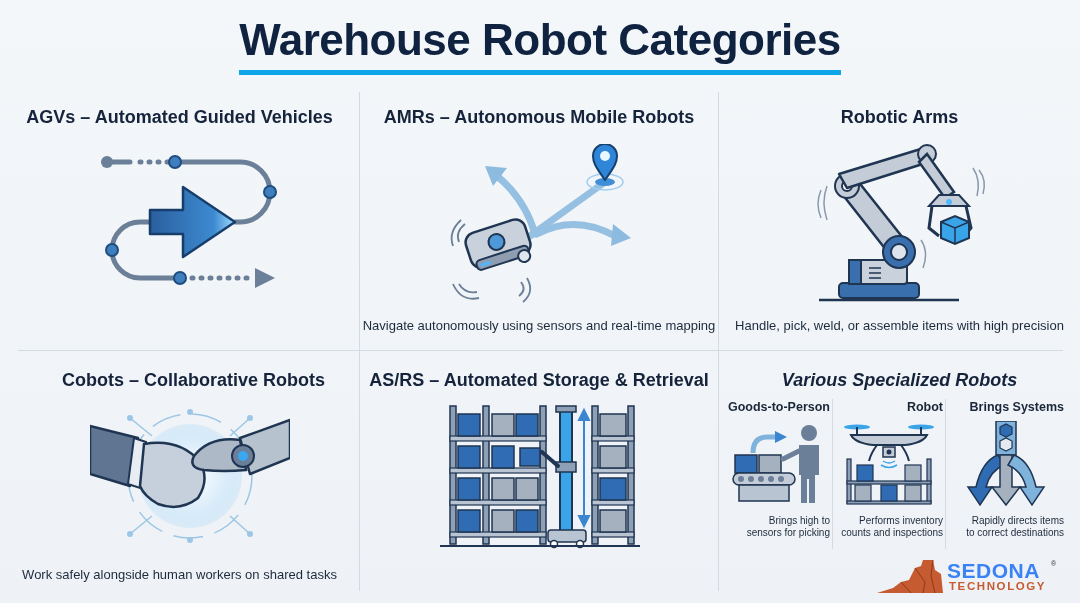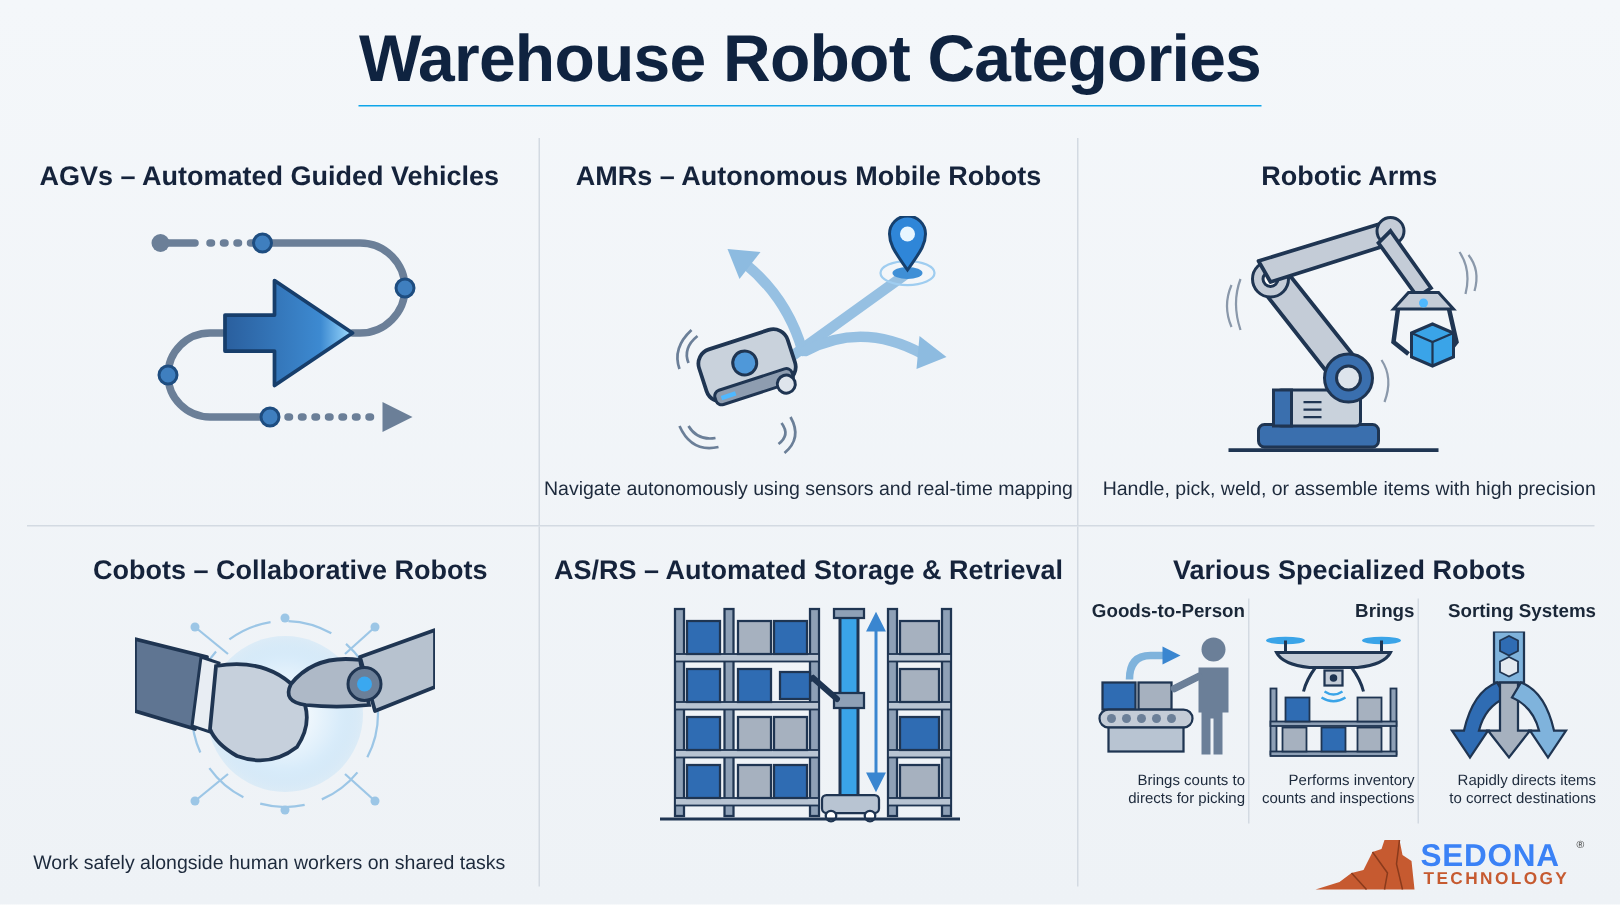--- a/index.html
+++ b/index.html
@@ -7,21 +7,21 @@
   body {
     background: linear-gradient(180deg, #f4f7fa 0%, #eef2f6 100%);
     font-family: "Liberation Sans", "DejaVu Sans", sans-serif;
     color: #14233a;
     position: relative;
   }
   .title-wrap { position: absolute; left: 0; top: 0; width: 1080px; height: 80px; text-align: center; }
   .title {
     display: inline-block; margin-top: 16px;
     font-size: 44px; font-weight: 700; color: #0f2340; letter-spacing: -0.5px;
-    padding-bottom: 6px; border-bottom: 1px solid #0ea5e9;
+    padding-bottom: 6px; border-bottom: 5px solid #0ea5e9;
     line-height: 48px;
   }
   .grid { position: absolute; left: 0; top: 92px; width: 1080px; height: 513px; }
   .cell { position: absolute; text-align: center; }
   .cell h2 { font-size: 18px; font-weight: 700; color: #15233b; margin-top: 14px; line-height: 22px; }
   .cell .desc { font-size: 13px; color: #1d2a3c; position: absolute; left: 0; width: 100%; line-height: 16px; font-family: "Liberation Sans Narrow", "Liberation Sans", sans-serif; }
   .vline { position: absolute; width: 1px; background: #d3dae2; }
   .hline { position: absolute; height: 1px; background: #d3dae2; }
   .illus { position: absolute; }
   .sub { position: absolute; text-align: right; }
@@ -232,21 +232,21 @@
       <g stroke="#3a86d0" stroke-width="2" fill="#3a86d0">
         <line x1="144" y1="12" x2="144" y2="116"></line>
         <polygon points="139,16 144,6 149,16"></polygon>
           <polygon points="139,112 144,122 149,112"></polygon>
       </g>
       <line x1="0" y1="142" x2="200" y2="142" stroke="#1f3552" stroke-width="2"></line>
     </svg>
   </div>
 
   <div class="cell" style="left:719px; top:259px; width:361px; height:254px;">
-    <h2 style="margin-top:18px;">Various Specialized Robots</h2>
+    <h2 style="margin-top:18px;font-style:italic;">Various Specialized Robots</h2>
 
     <div class="vline" style="left:113px; top:48px; height:150px;"></div>
     <div class="vline" style="left:226px; top:48px; height:150px;"></div>
 
     <div class="sub" style="left:6px; top:48px; width:105px; height:150px;">
       <h3>Goods-to-Person</h3>
       <svg style="position:absolute; left:6px; top:24px;" width="95" height="82" viewBox="0 0 95 82">
         <path d="M22 30 Q22 14 36 14 H46" fill="none" stroke="#7fb3dc" stroke-width="5"></path>
         <polygon points="44,8 56,14 44,20" fill="#3a86d0"></polygon>
         <rect x="4" y="32" width="22" height="18" fill="#2f6cb3" stroke="#1f3552" stroke-width="1.5"></rect>
@@ -257,26 +257,26 @@
             <circle cx="20" cy="56" r="3"></circle>
             <circle cx="30" cy="56" r="3"></circle>
             <circle cx="40" cy="56" r="3"></circle>
             <circle cx="50" cy="56" r="3"></circle>
           </g>
         <rect x="8" y="62" width="50" height="16" fill="#b8c4d2" stroke="#1f3552" stroke-width="1.5"></rect>
         <circle cx="78" cy="10" r="8" fill="#6b7f98"></circle>
         <path d="M68 22 H88 V52 H84 V80 H78 V56 H76 V80 H70 V52 H68 Z" fill="#6b7f98"></path>
         <path d="M68 28 L52 36" stroke="#6b7f98" stroke-width="5" stroke-linecap="round"></path>
       </svg>
-      <div class="sdesc" style="top:116px;">Brings counts to</div>
-      <div class="sdesc" style="top:128px;">directs for picking</div>
+      <div class="sdesc" style="top:116px;">Brings high to</div>
+      <div class="sdesc" style="top:128px;">sensors for picking</div>
     </div>
 
     <div class="sub" style="left:116px; top:48px; width:108px; height:150px;">
-      <h3>Brings</h3>
+      <h3>Robot</h3>
       <svg style="position:absolute; left:8px; top:24px;" width="92" height="82" viewBox="0 0 92 82">
         <g fill="#3aa4e8">
             <ellipse cx="14" cy="4" rx="13" ry="2.5"></ellipse>
             <ellipse cx="78" cy="4" rx="13" ry="2.5"></ellipse>
           </g>
         <g stroke="#1f3552" stroke-width="2" fill="none">
             <line x1="14" y1="4" x2="14" y2="12"></line>
             <line x1="78" y1="4" x2="78" y2="12"></line>
           </g>
         <path d="M8 12 H84 Q80 20 62 22 H30 Q12 20 8 12 Z" fill="#c4ccd7" stroke="#1f3552" stroke-width="2"></path>
@@ -299,21 +299,21 @@
           <rect x="12" y="62" width="16" height="16" fill="#a6b1bf"></rect>
             <rect x="38" y="62" width="16" height="16" fill="#2f6cb3"></rect>
             <rect x="62" y="62" width="16" height="16" fill="#a6b1bf"></rect>
         </g>
       </svg>
       <div class="sdesc" style="top:116px;">Performs inventory</div>
       <div class="sdesc" style="top:128px;">counts and inspections</div>
     </div>
 
     <div class="sub" style="left:229px; top:48px; width:116px; height:150px;">
-      <h3>Sorting Systems</h3>
+      <h3>Brings Systems</h3>
       <svg style="position:absolute; left:14px; top:22px;" width="88" height="88" viewBox="0 0 88 88">
         <rect x="34" y="0" width="20" height="34" fill="#7fb3dc" stroke="#1f3552" stroke-width="1.5"></rect>
         <path d="M36 34 Q20 40 14 66 L6 66 L18 84 L30 66 L24 66 Q28 50 42 44 Z" fill="#2f6cb3" stroke="#1f3552" stroke-width="1.5"></path>
         <path d="M38 34 L50 34 L50 66 L58 66 L44 84 L30 66 L38 66 Z" fill="#a6b1bf" stroke="#1f3552" stroke-width="1.5"></path>
         <path d="M52 34 Q68 40 74 66 L82 66 L70 84 L58 66 L64 66 Q60 50 46 44 Z" fill="#7fb3dc" stroke="#1f3552" stroke-width="1.5"></path>
         <g stroke="#1f3552" stroke-width="1.2">
           <polygon points="38,6 44,3 50,6 50,13 44,16 38,13" fill="#2f6cb3"></polygon>
           <polygon points="38,20 44,17 50,20 50,27 44,30 38,27" fill="#e4eaf0"></polygon>
         </g>
       </svg>

